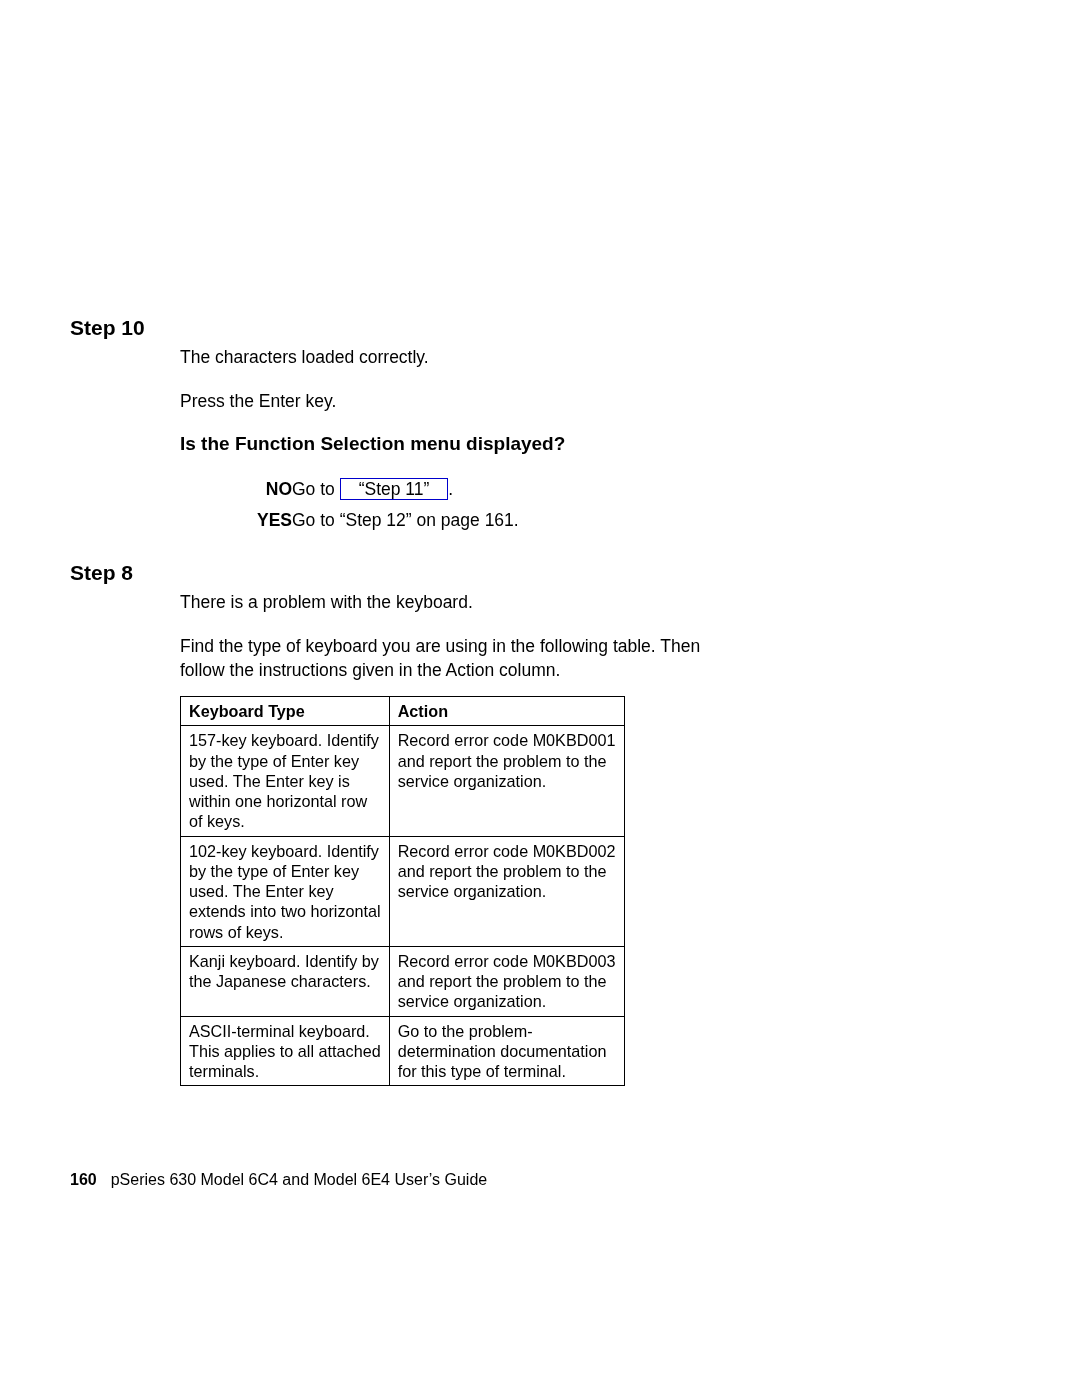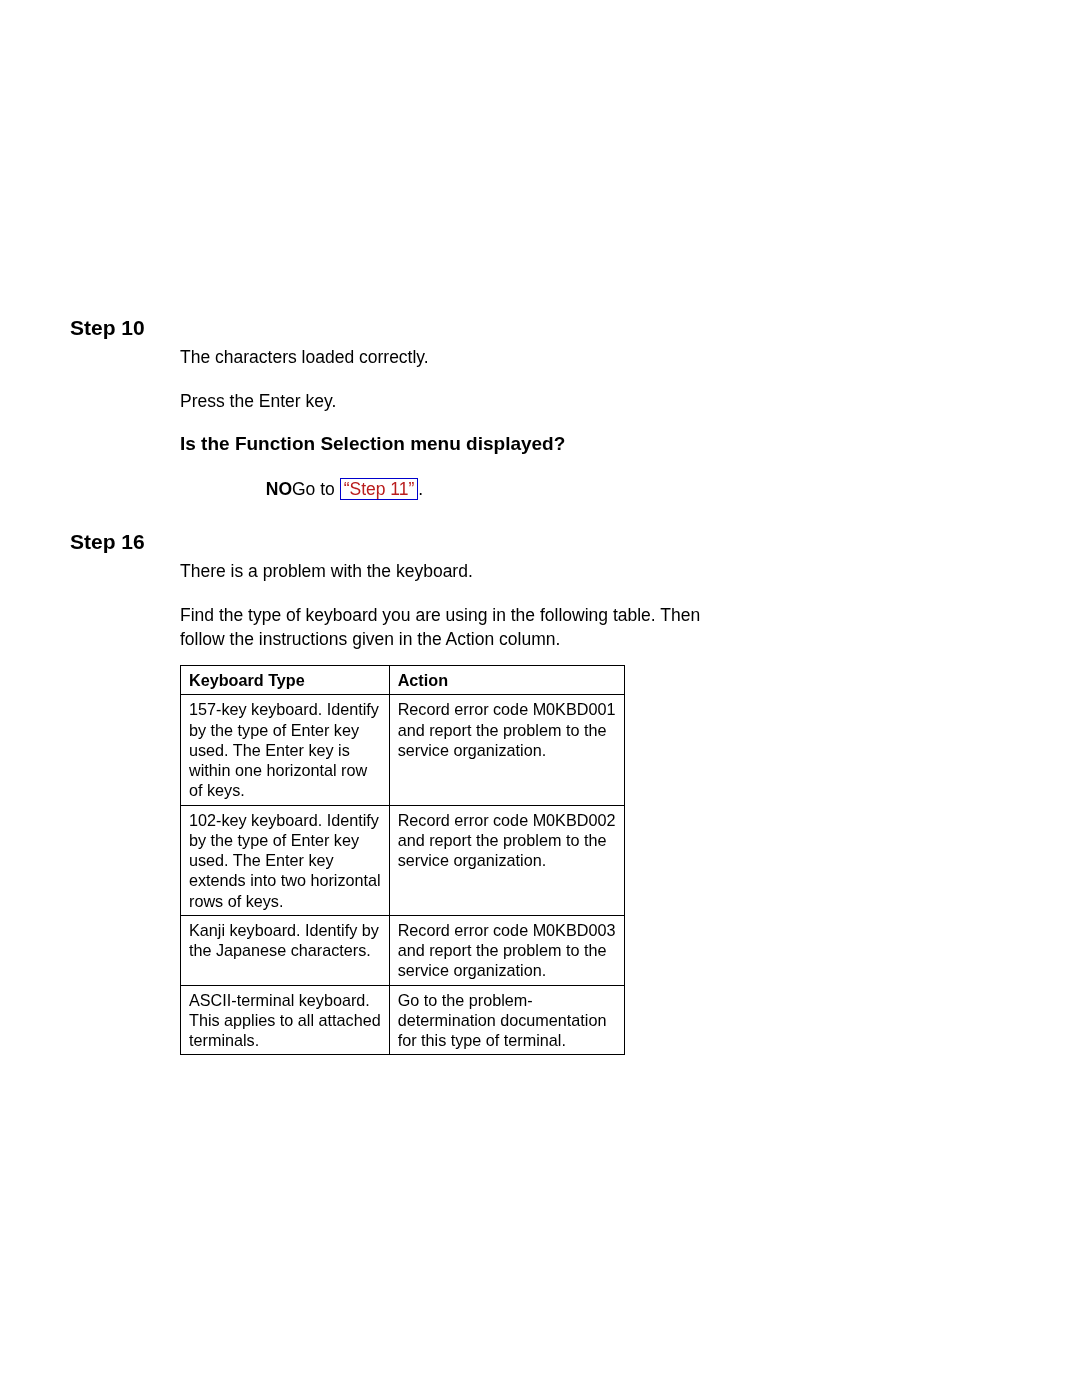--- a/index.html
+++ b/index.html
@@ -50,23 +50,23 @@
   }
   .answer-label {
     font-weight: bold;
     width: 112px;
     flex-shrink: 0;
     text-align: right;
   }
   .answer-text {
   }
   .link-box {
-    color: #b91c1c;
+    color: #000000;
     border: 1px solid #0000cc;
-    padding: 0 3px;
+    padding: 0 18px;
     margin-top: 32px;
   }
   .step-block {
     margin-bottom: 30px;
   }
   .step11-block {
     margin-top: 26px;
   }
   table.kbtable {
     border-collapse: collapse;
@@ -114,25 +114,29 @@
         <p class="body-text">Press the Enter key.</p>
         <p class="question">Is the Function Selection menu displayed?</p>
 
         <div class="answer-row">
           <div class="answer-label">NO</div>
           <div class="answer-text">
             <span>Go to </span><span class="link-box">“Step 11”</span><span>.</span>
           </div>
         </div>
 
+        <div class="answer-row">
+          <div class="answer-label">YES</div>
+          <div class="answer-text">Go to “Step 12” on page 161.</div>
+        </div>
       </div>
     </div>
 
     <div class="step-block step11-block">
-      <div class="step-heading">Step 16</div>
+      <div class="step-heading">Step 8</div>
       <div class="indented">
         <p class="body-text">There is a problem with the keyboard.</p>
         <p class="body-text" style="margin-bottom:14px;">Find the type of keyboard you are using in the following table. Then follow the instructions given in the Action column.</p>
       </div>
 
       <table class="kbtable">
         <thead>
           <tr>
             <th class="col1">Keyboard Type</th>
             <th class="col2">Action</th>
@@ -154,13 +158,16 @@
           <tr>
             <td class="col1">ASCII-terminal keyboard. This applies to all attached terminals.</td>
             <td class="col2">Go to the problem-determination documentation for this type of terminal.</td>
           </tr>
         </tbody>
       </table>
     </div>
 
   </div>
 
+  <div class="footer">
+    <span class="pagenum">160</span><span>pSeries 630 Model 6C4 and Model 6E4 User’s Guide</span>
+  </div>
 </div>
 
 </body></html>

